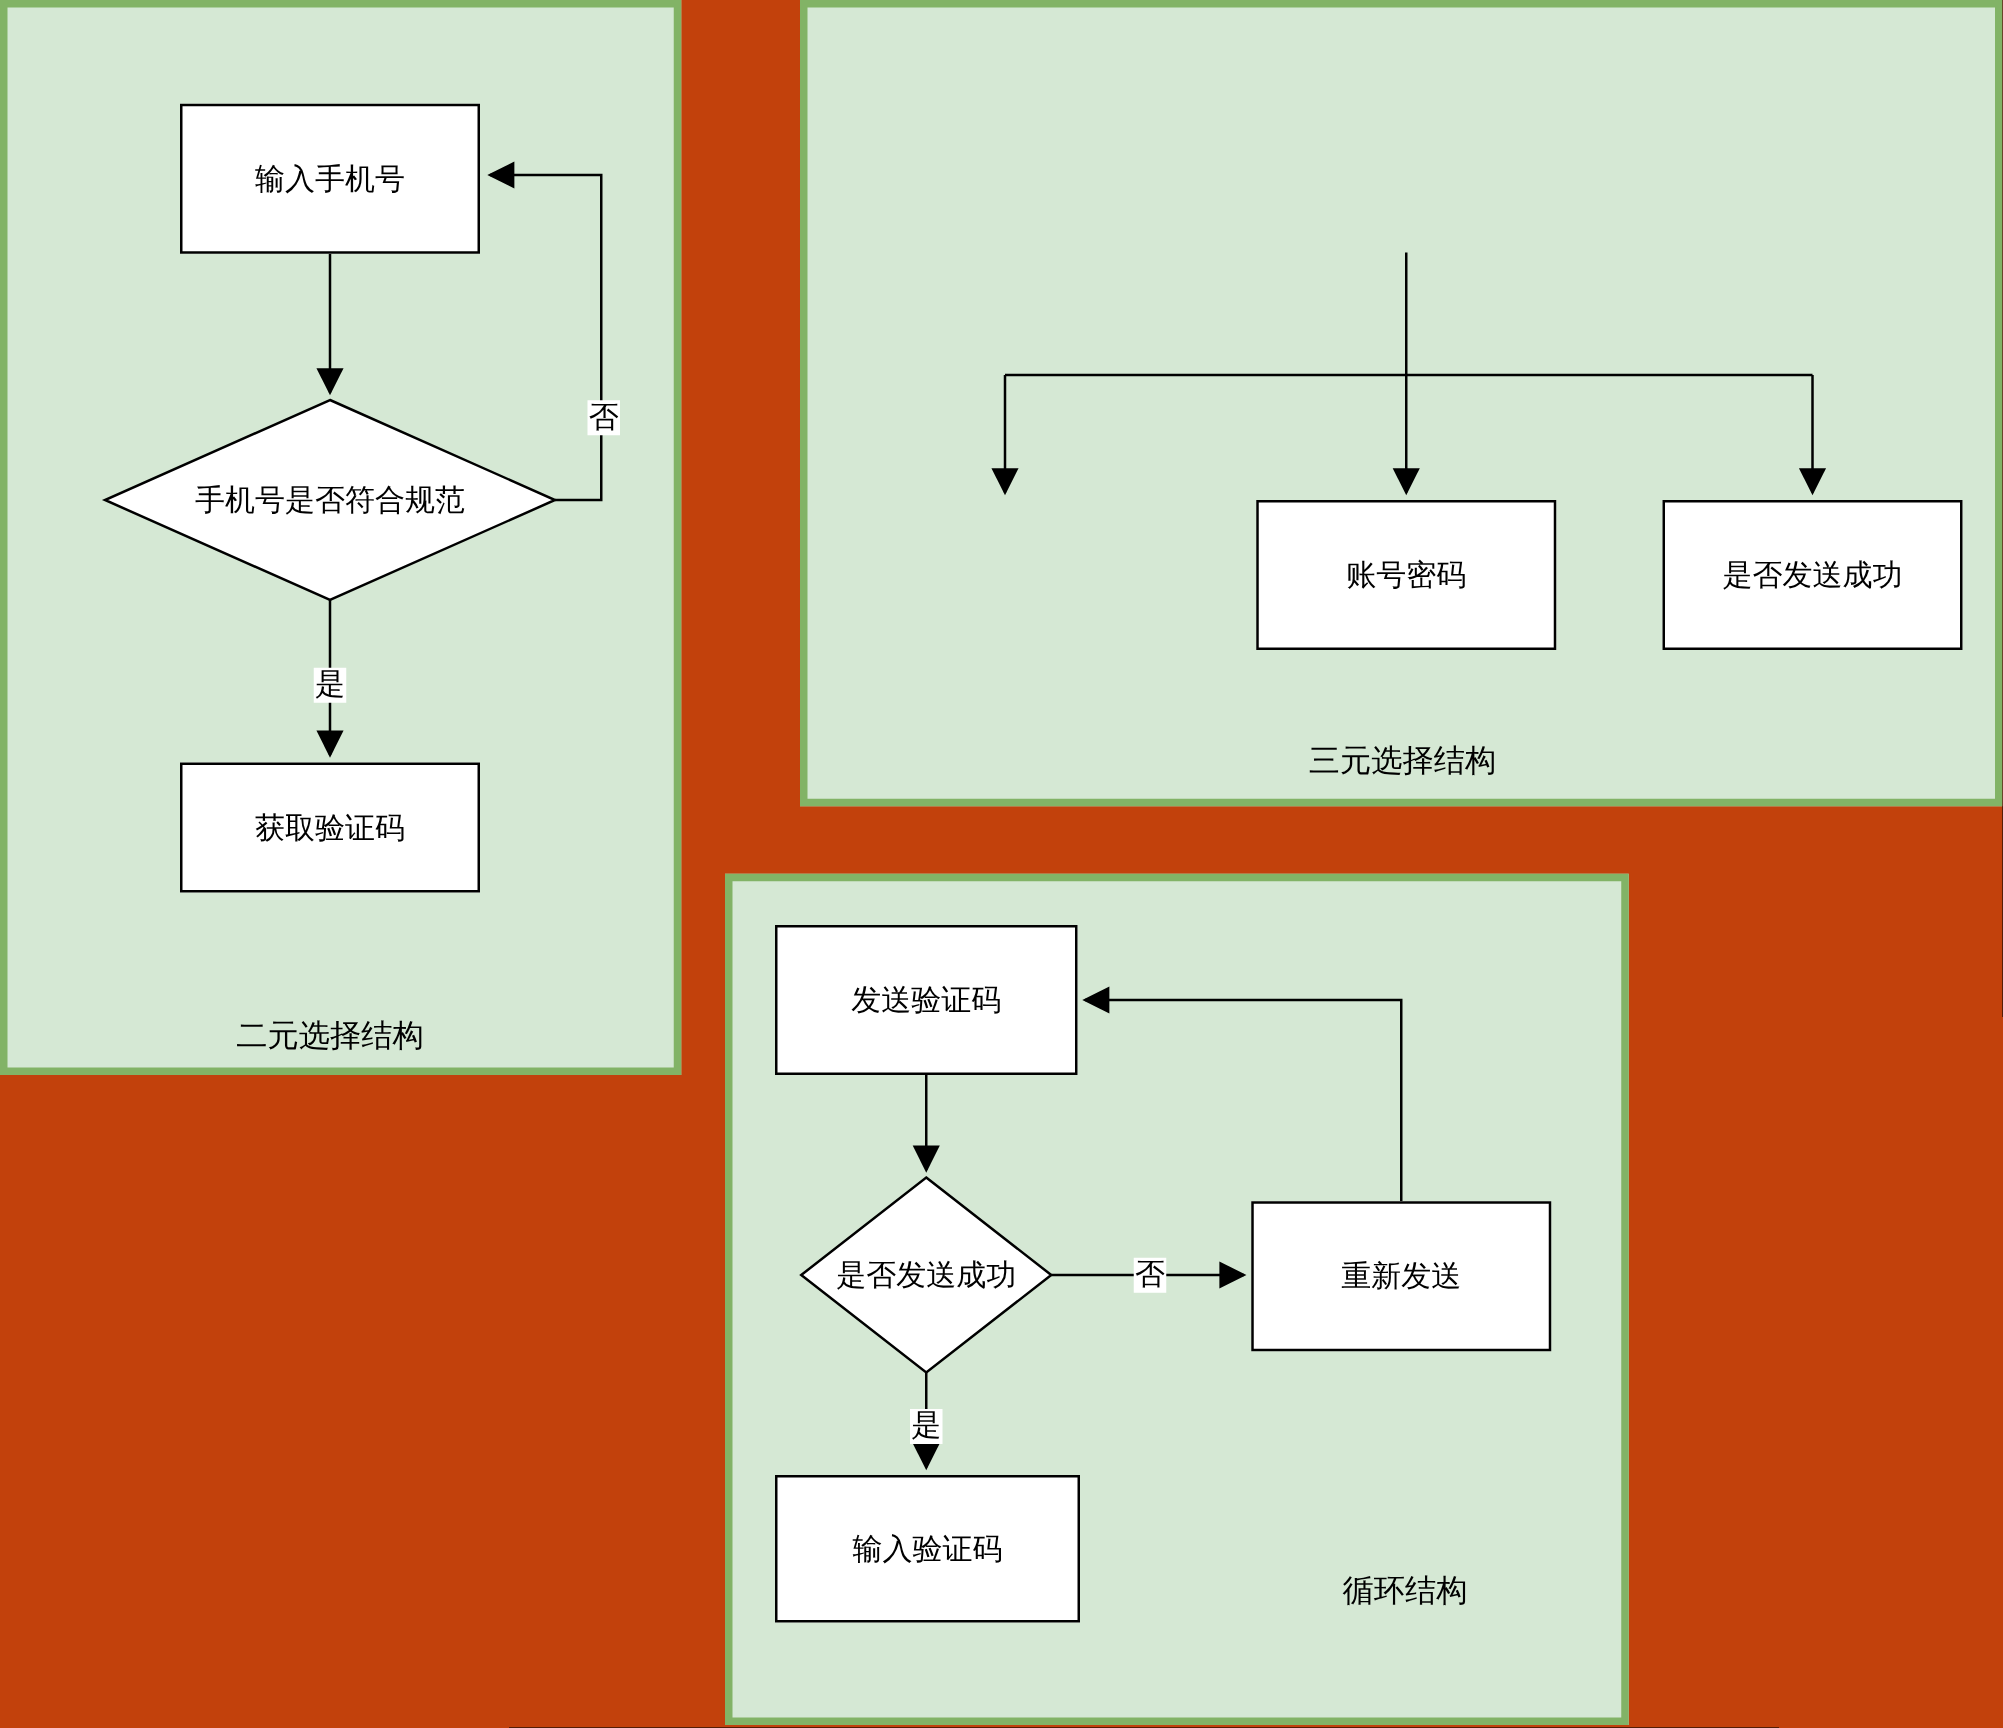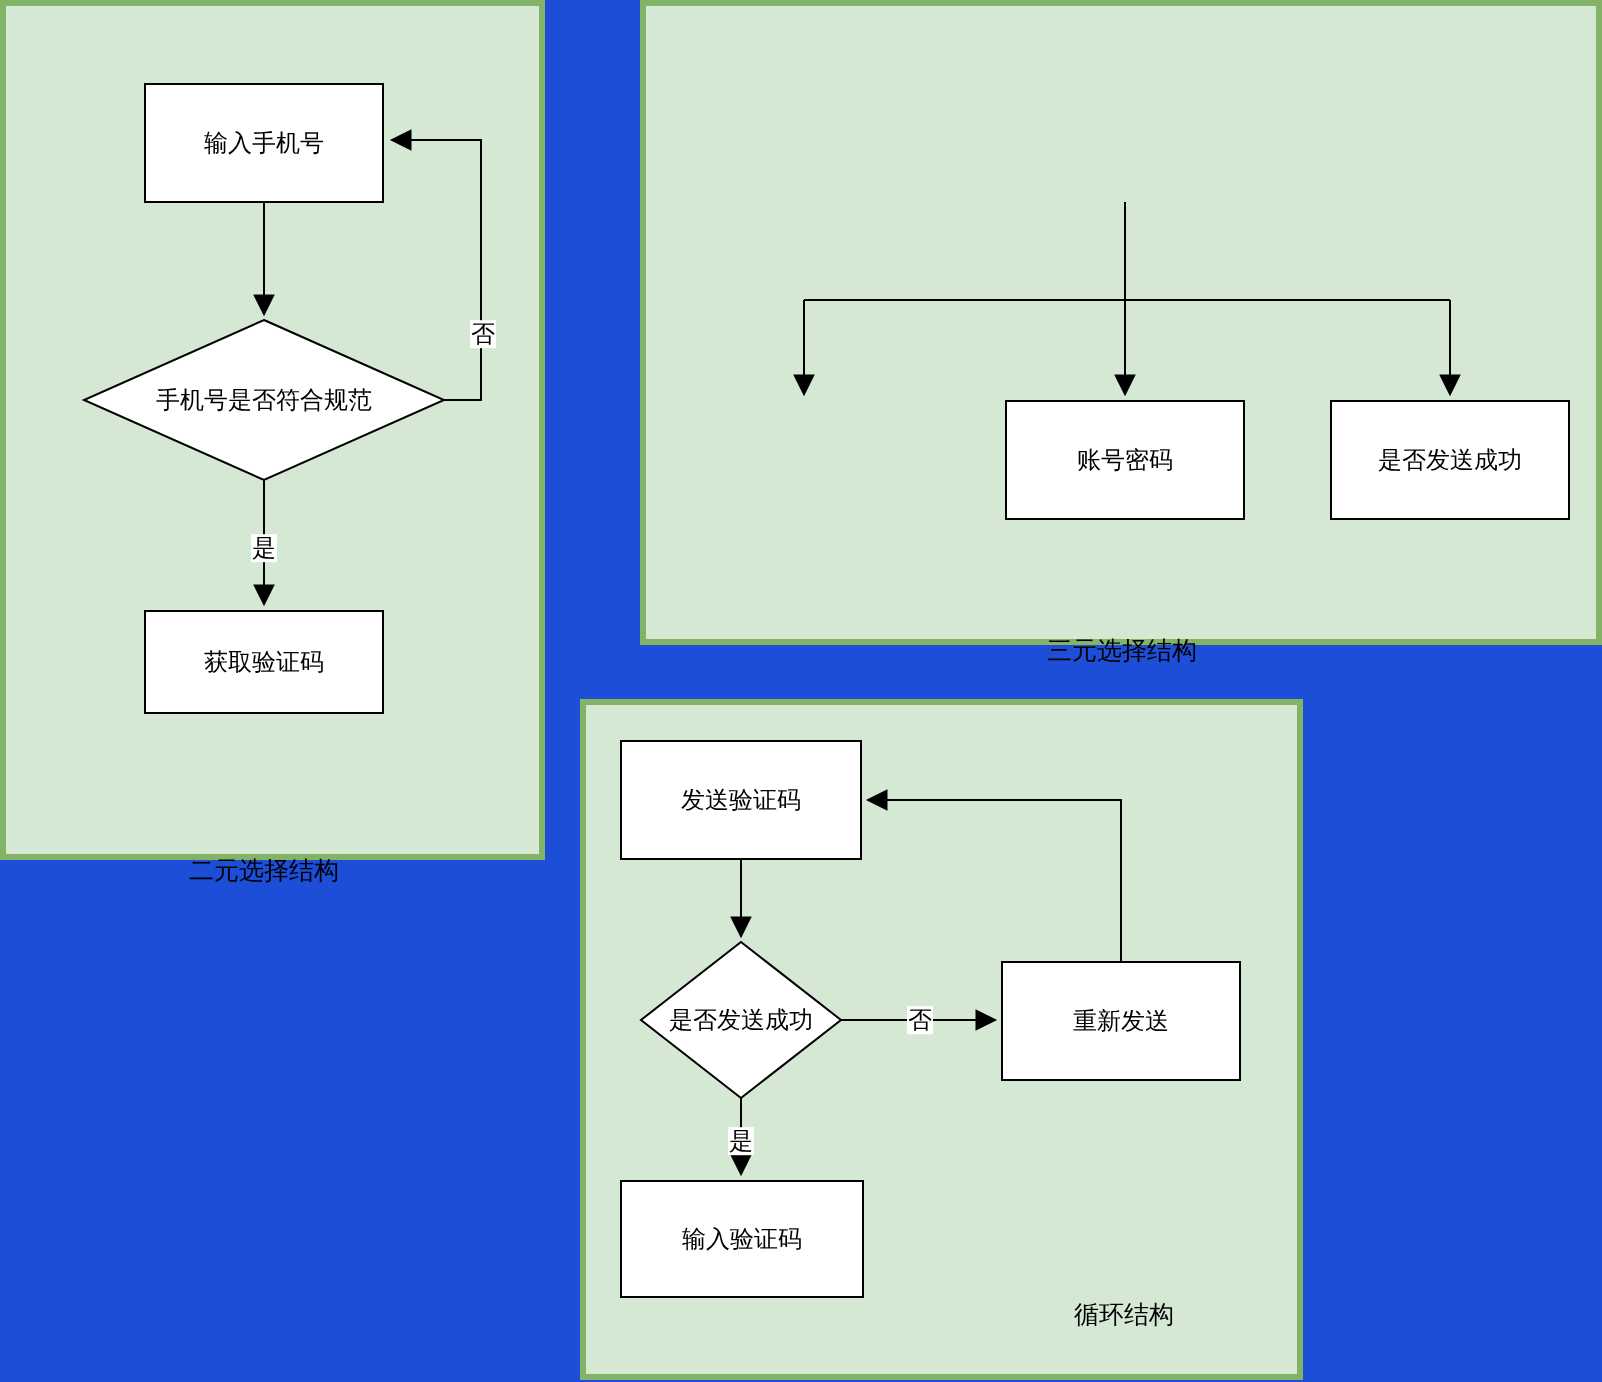--- a/index.html
+++ b/index.html
@@ -1,20 +1,20 @@
 <!DOCTYPE html>
 <html><head>
 <meta charset="utf-8">
 <style>
   html, body { margin: 0; padding: 0; background: #000; }
   #canvas {
     position: relative;
     width: 1602px;
     height: 1382px;
-    background: #1d4ed8;
+    background: #c2410c;
     font-family: "Liberation Sans", "DejaVu Sans", sans-serif;
     color: #000;
     overflow: hidden;
   }
   .panel {
     position: absolute;
     box-sizing: border-box;
     background: #d5e8d4;
     border: 6px solid #82b366;
   }
@@ -49,21 +49,20 @@
     font-size: 24px;
     line-height: 1.15;
     padding: 0 1px;
     white-space: nowrap;
   }
   .caption {
     position: absolute;
     transform: translate(-50%, -50%);
     font-size: 25px;
     white-space: nowrap;
-    margin-top: 42px;
   }
 </style>
 </head>
 <body>
 
 <div id="canvas">
 
   <div class="panel" style="left:0; top:0; width:545px; height:860px;"></div>
 
   <svg class="edges" style="left:0; top:0;" width="545" height="860">

